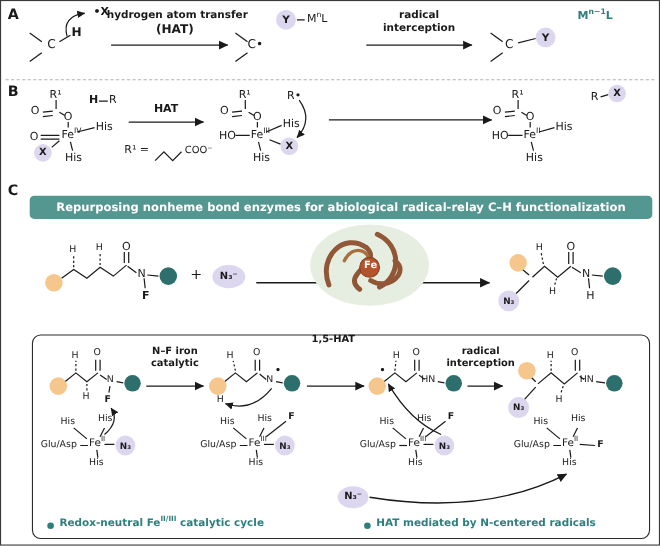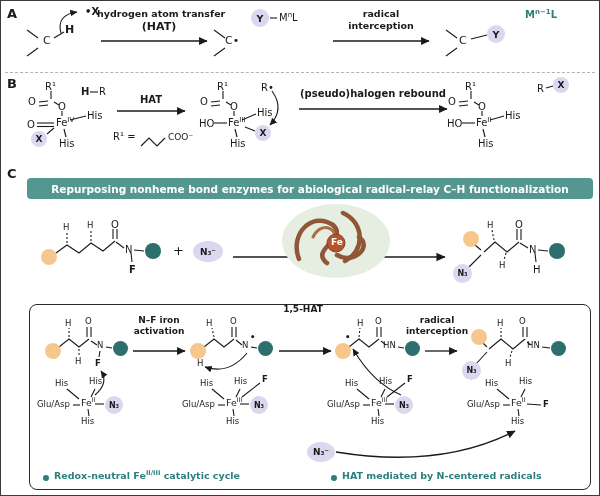--- a/index.html
+++ b/index.html
@@ -242,21 +242,20 @@
   <span class="t" style="left:216px;top:80px">R¹</span>
   <span class="t" style="left:260px;top:81px">R•</span>
   <span class="t" style="left:199px;top:95px">O</span>
   <span class="t" style="left:229px;top:100px">O</span>
   <span class="t" style="left:198px;top:117px">HO</span>
   <span class="t" style="left:227px;top:116px"><span>Fe</span><sup>III</sup></span>
   <span class="t" style="left:256px;top:106px">His</span>
   <span class="t" style="left:229px;top:137px">His</span>
   <div class="circ lav" style="left:254px;top:124px;width:16px;height:16px;font-size:9px">X</div>
 
-  <div class="t b ctr" style="left:298px;top:87px;width:148px">(pseudo)halogen rebound</div>
 
   <span class="t" style="left:464px;top:80px">R¹</span>
   <span class="t" style="left:536px;top:82px">R</span>
   <div class="circ lav" style="left:552px;top:76px;width:16px;height:16px;font-size:9px">X</div>
   <span class="t" style="left:447px;top:95px">O</span>
   <span class="t" style="left:477px;top:100px">O</span>
   <span class="t" style="left:446px;top:117px">HO</span>
   <span class="t" style="left:475px;top:116px"><span>Fe</span><sup>II</sup></span>
   <span class="t" style="left:504px;top:109px">His</span>
   <span class="t" style="left:477px;top:137px">His</span>
@@ -278,21 +277,21 @@
   <div class="circ org" style="left:462px;top:230px;width:16px;height:16px"></div>
   <div class="circ lav" style="left:452px;top:263px;width:19px;height:19px;font-size:8px">N₃</div>
   <span class="t sm" style="left:486px;top:220px">H</span>
   <span class="t sm" style="left:498px;top:260px">H</span>
   <span class="t" style="left:514px;top:218px">O</span>
   <span class="t" style="left:528px;top:243px">N</span>
   <span class="t" style="left:532px;top:263px">H</span>
   <div class="circ tlc" style="left:548px;top:242px;width:16px;height:16px"></div>
 
   <div class="t b ctr" style="left:124px;top:315px;width:68px;font-size:9px">N–F iron</div>
-  <div class="t b ctr" style="left:124px;top:326px;width:68px;font-size:9px">activation</div>
+  <div class="t b ctr" style="left:124px;top:326px;width:68px;font-size:9px">catalytic</div>
   <div class="t b ctr" style="left:270px;top:304px;width:64px;font-size:9px">1,5-HAT</div>
   <div class="t b ctr" style="left:404px;top:315px;width:64px;font-size:9px">radical</div>
   <div class="t b ctr" style="left:404px;top:326px;width:64px;font-size:9px">interception</div>
 
   <div class="circ org" style="left:44px;top:342px;width:16px;height:16px"></div>
   <span class="t sm" style="left:64px;top:318px">H</span>
   <span class="t sm" style="left:74px;top:356px">H</span>
   <span class="t sm" style="left:84px;top:316px">O</span>
   <span class="t sm" style="left:96px;top:340px">N</span>
   <span class="t b sm" style="left:94px;top:358px">F</span>

